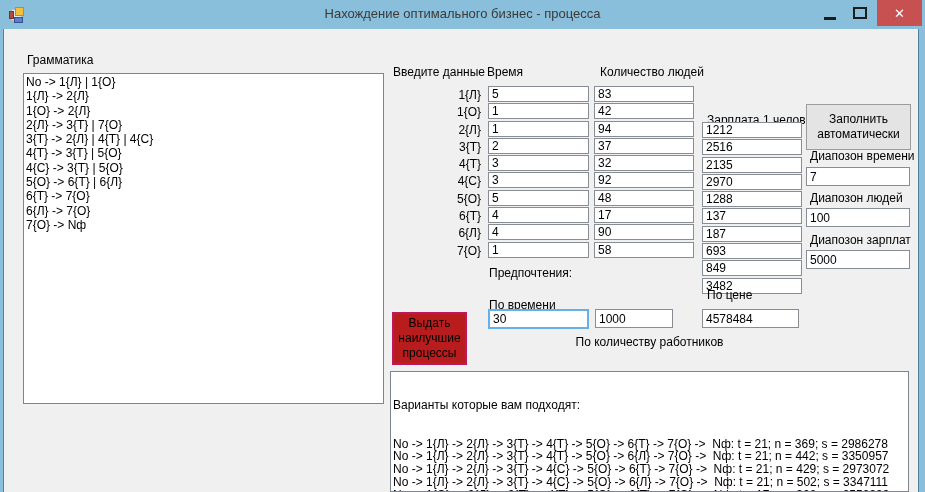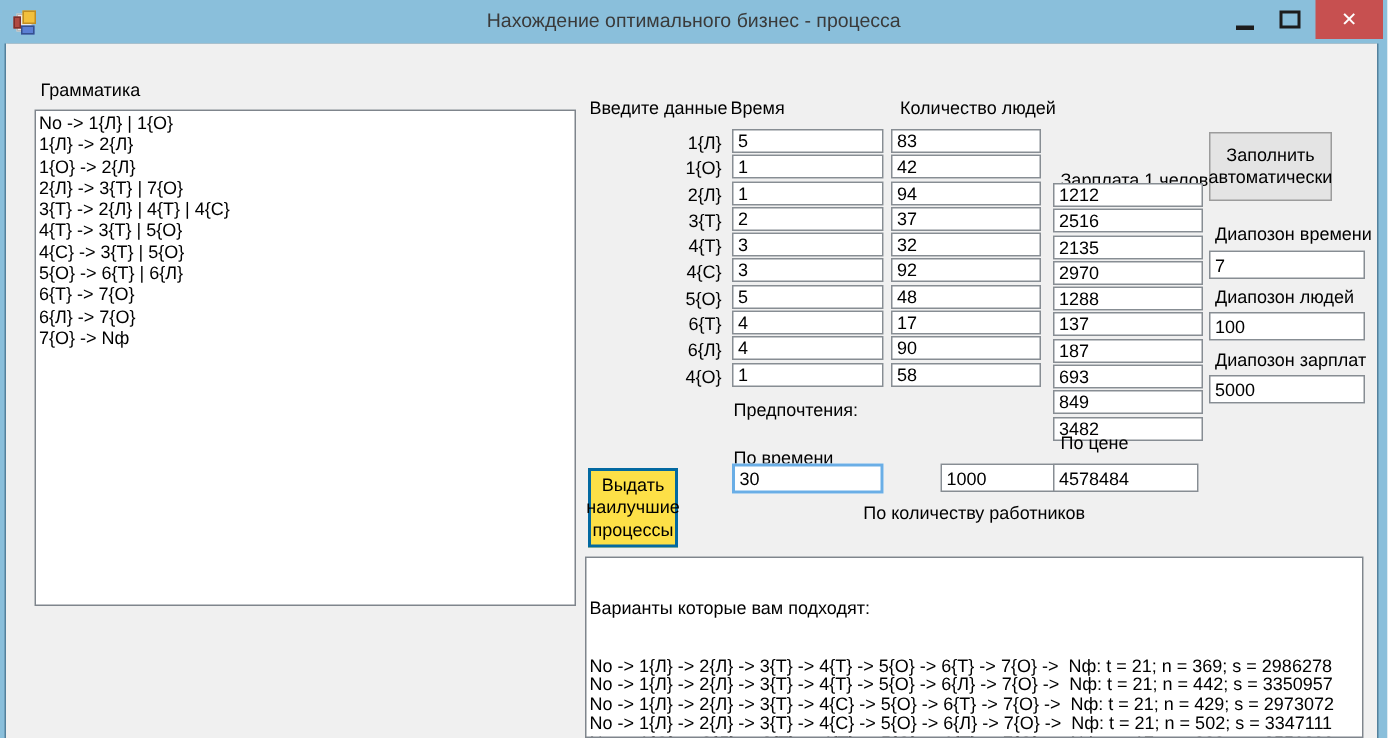--- a/index.html
+++ b/index.html
@@ -46,22 +46,22 @@
   .data-row .row-label { position:absolute; right:323px; top:2px; width:96px; text-align:right; white-space:nowrap; }
   .data-row input { position:absolute; top:0; height:16px; border:1px solid #878d93; background:#fff; font-family:inherit; font-size:12px; padding:0 0 0 3px; }
   .data-row .row-time   { left:104px; width:101px; }
   .data-row .row-people { left:210px; width:100px; }
   .data-row .row-salary { left:318px; width:100px;margin-top:36px; }
   .btn {
     position:absolute; background:#e4e4e4; border:1px solid #9c9c9c;
     font-family:inherit; font-size:12px; color:#000; text-align:center;
     display:flex; align-items:center; justify-content:center; line-height:15px; cursor:default;
   }
-  #fill-btn   { left:802px; top:59px;  width:82px; height:46px; }
-  #submit-btn { left:388px; top:283px; width:60px;  height:53px; border:2px solid #0369a1; background:#fde047; }
+  #fill-btn   { left:802px; top:75px;  width:105px; height:46px; }
+  #submit-btn { left:388px; top:283px; width:75px;  height:53px; border:2px solid #be185d; background:#b91c1c; }
 </style>
 </head>
 <body>
 
 <div class="window">
 
   <div class="titlebar">
     <div class="app-icon">
       <div class="frame"></div>
         <div class="red"></div>
@@ -138,32 +138,32 @@
           <input class="row-people" value="17" style="">
           <input class="row-salary" value="693" style="">
         </div>
         <div class="data-row">
           <span class="row-label">6{Л}</span>
           <input class="row-time" value="4" style="">
           <input class="row-people" value="90" style="">
           <input class="row-salary" value="849" style="">
         </div>
         <div class="data-row">
-          <span class="row-label">4{О}</span>
+          <span class="row-label">7{О}</span>
           <input class="row-time" value="1" style="">
           <input class="row-people" value="58" style="">
           <input class="row-salary" value="3482" style="">
         </div>
       </div>
 
     <div class="lbl" style="left:485px; top:237px;">Предпочтения:</div>
     <div class="lbl" style="left:485px; top:269px;">По времени</div>
     <div class="lbl" style="left:703px; top:259px;">По цене</div>
     <input class="tb tb-focus" style="left: 484px; top: 280px; width: 101px; height: 20px;" value="30">
-    <input class="tb" style="left: 623px; top: 280px; width: 93px;" value="1000">
+    <input class="tb" style="left: 591px; top: 280px; width: 78px;" value="1000">
     <input class="tb" style="left: 698px; top: 280px; width: 97px;" value="4578484">
     <div class="lbl" style="left:558px; top:306px; width:175px; text-align:center;">По количеству работников</div>
     <button class="btn" id="submit-btn">Выдать наилучшие процессы</button>
 
     <button class="btn" id="fill-btn">Заполнить автоматически</button>
     <div class="lbl" style="left:806px; top:120px;">Диапозон времени</div>
     <input class="tb" style="left: 802px; top: 138px; width: 104px;" value="7">
     <div class="lbl" style="left:806px; top:162px;">Диапозон людей</div>
     <input class="tb" style="left: 802px; top: 179px; width: 104px;" value="100">
     <div class="lbl" style="left:806px; top:204px;">Диапозон зарплат</div>

